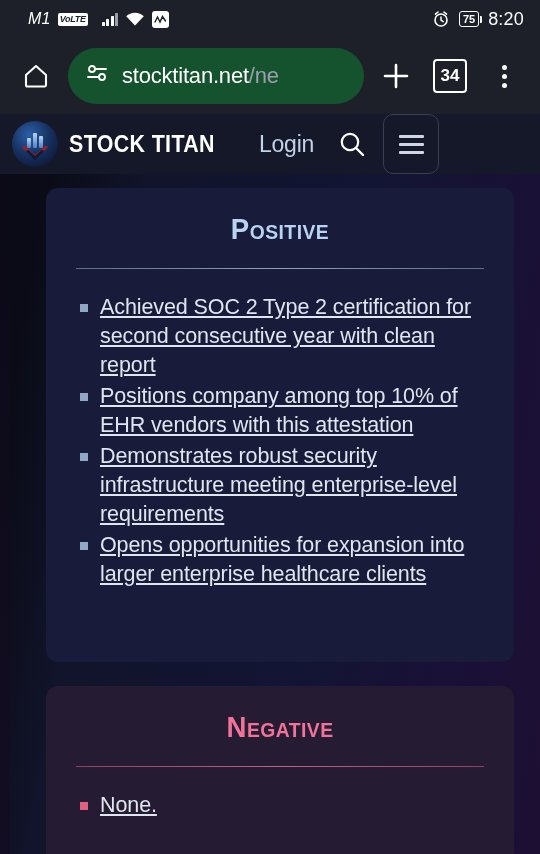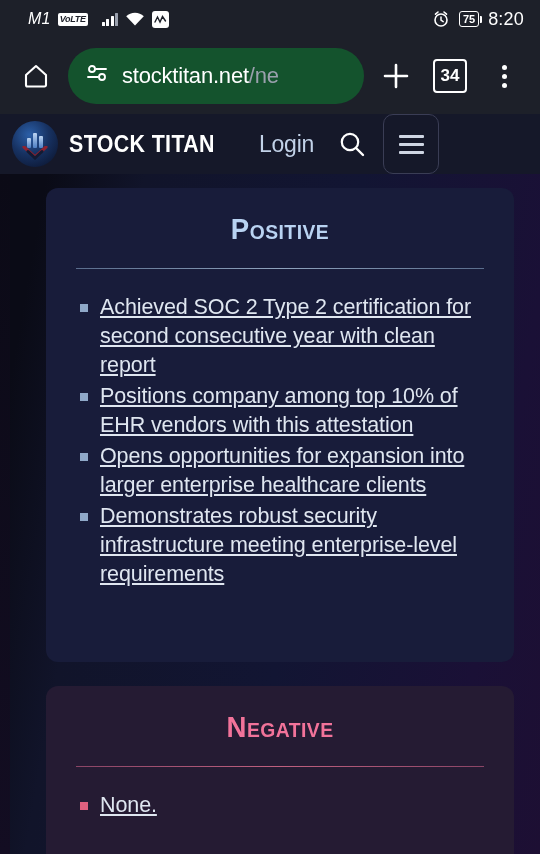--- a/index.html
+++ b/index.html
@@ -246,22 +246,22 @@
   </div>
 
   <div class="page">
 
     <div class="card card-positive">
       <div class="card-title title-positive">Positive</div>
       <div class="divider divider-positive"></div>
       <ul class="bullets">
         <li>Achieved SOC 2 Type 2 certification for second consecutive year with clean report</li>
         <li>Positions company among top 10% of EHR vendors with this attestation</li>
+        <li>Demonstrates robust security infrastructure meeting enterprise-level requirements</li>
         <li>Opens opportunities for expansion into larger enterprise healthcare clients</li>
-        <li>Demonstrates robust security infrastructure meeting enterprise-level requirements</li>
       </ul>
     </div>
 
     <div class="card card-negative">
       <div class="card-title title-negative">Negative</div>
       <div class="divider divider-negative"></div>
       <ul class="bullets">
         <li>None.</li>
       </ul>
     </div>

